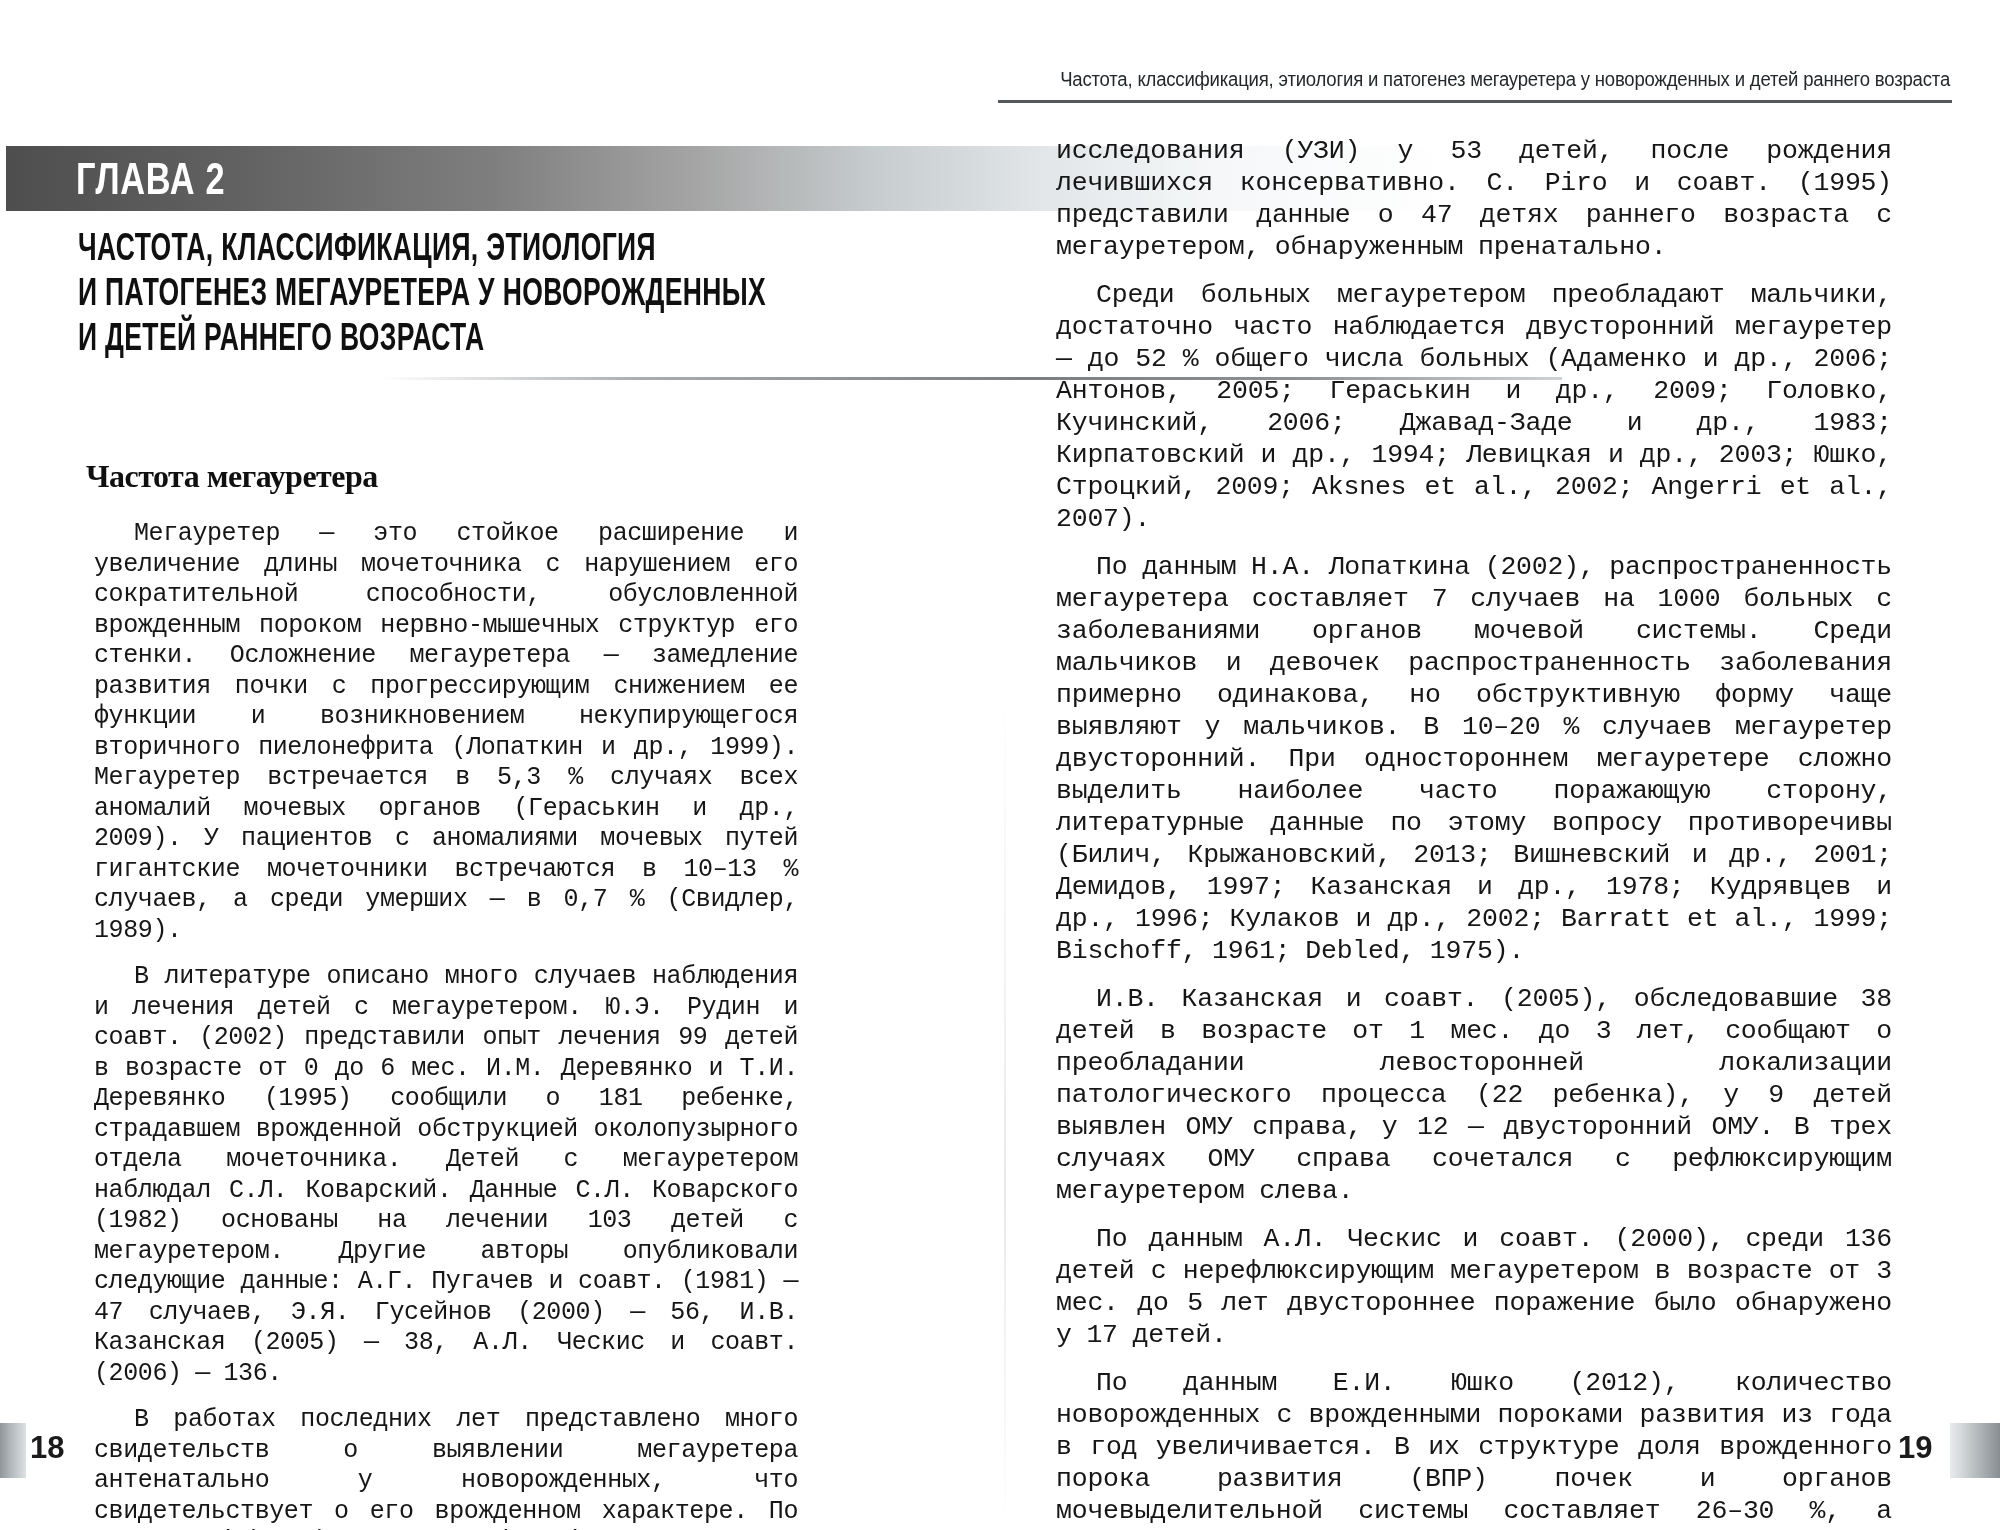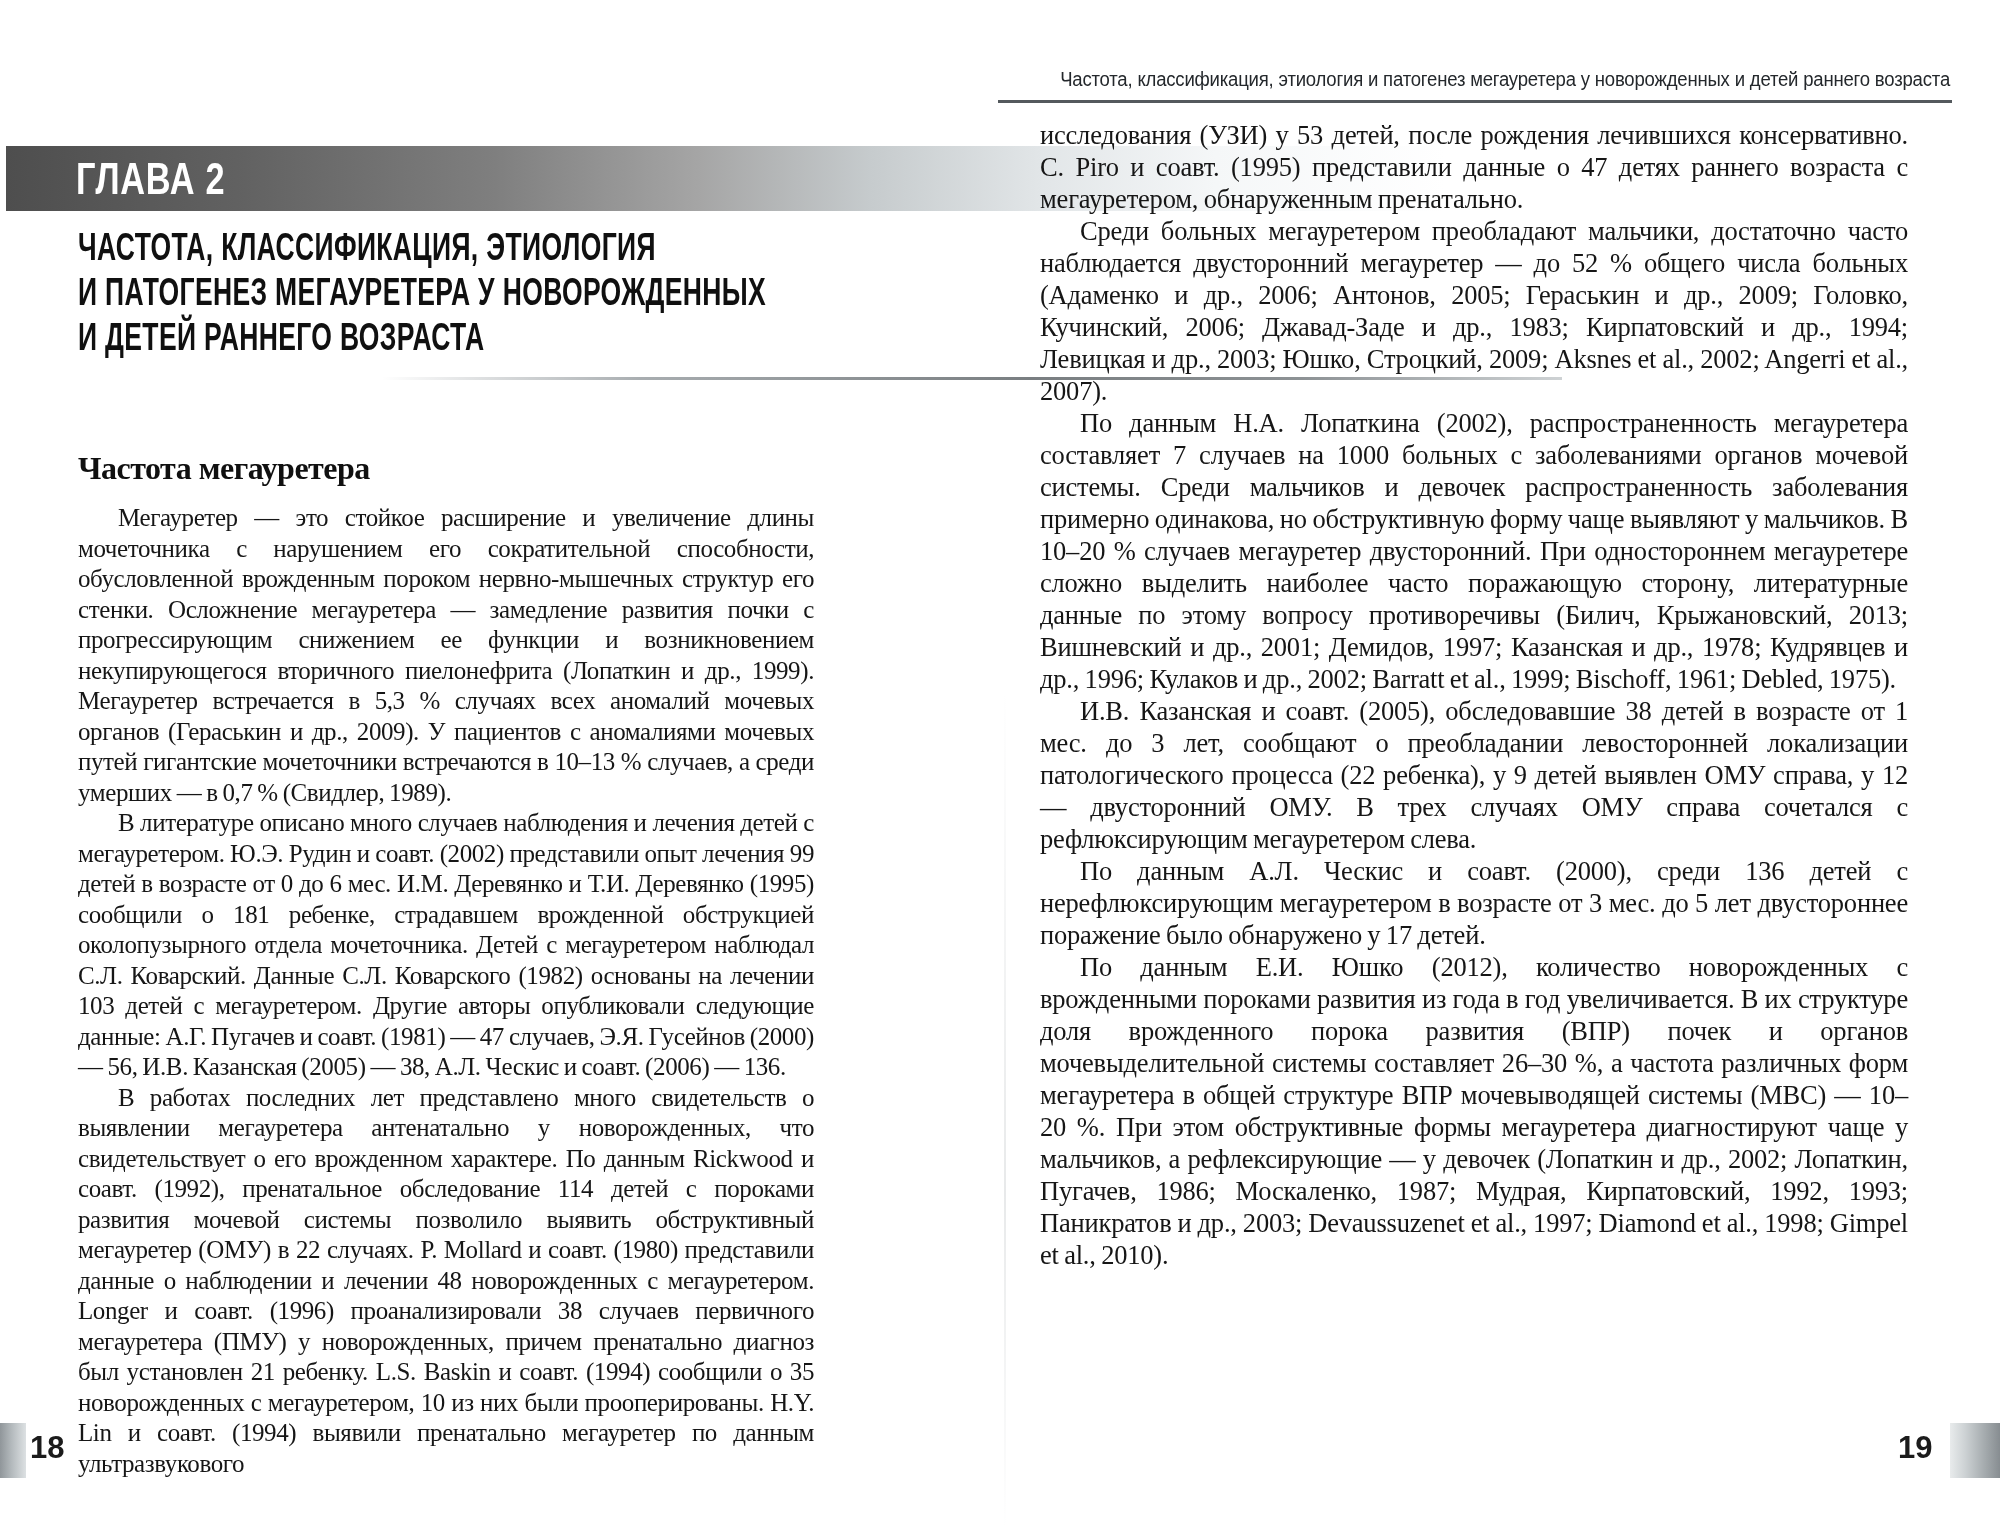--- a/index.html
+++ b/index.html
@@ -24,30 +24,30 @@
     font-family:"Liberation Sans",sans-serif;font-weight:bold;
     font-size:39px;line-height:45px;color:#101010;letter-spacing:0.5px;
     transform:scaleX(0.68);transform-origin:left top;white-space:nowrap;
   }
   .title-rule{
     position:absolute;left:382px;top:377px;width:1180px;height:3px;
     background:linear-gradient(90deg,rgba(160,165,168,0) 0%,#a8adb0 22%,
       #797e81 55%,#8d9295 78%,#ced2d4 100%);
   }
   .section-heading{
-    position:absolute;left:78px;top:450px;margin:0;
+    position:absolute;left:78px;top:450px;margin:8px;
     font-family:"Liberation Serif",serif;font-weight:bold;
     font-size:32px;color:#101010;letter-spacing:-0.5px;
   }
   .body-text{position:absolute;}
   .body-left{left:78px;top:503px;width:736px;
     font-size:25px;line-height:30.5px;letter-spacing:-0.4px;}
   .body-right{left:1040px;top:119px;width:868px;
     font-size:26.5px;line-height:32px;letter-spacing:-0.2px;}
-  .para{margin:0;text-align:justify;text-indent:40px;word-spacing:-1px;}
+  .para{margin:16px;text-align:justify;text-indent:40px;word-spacing:-1px;font-family:Liberation Mono, monospace;}
   .para.no-indent{text-indent:0;}
   
   .running-header{
     position:absolute;left:1000px;top:68px;width:950px;
     font-family:"Liberation Sans",sans-serif;font-size:19.5px;color:#24282c;
     text-align:right;letter-spacing:-0.2px;
     transform:scaleX(0.95);transform-origin:right center;white-space:nowrap;
   }
   .header-rule{
     position:absolute;left:998px;top:100px;width:954px;height:3px;

